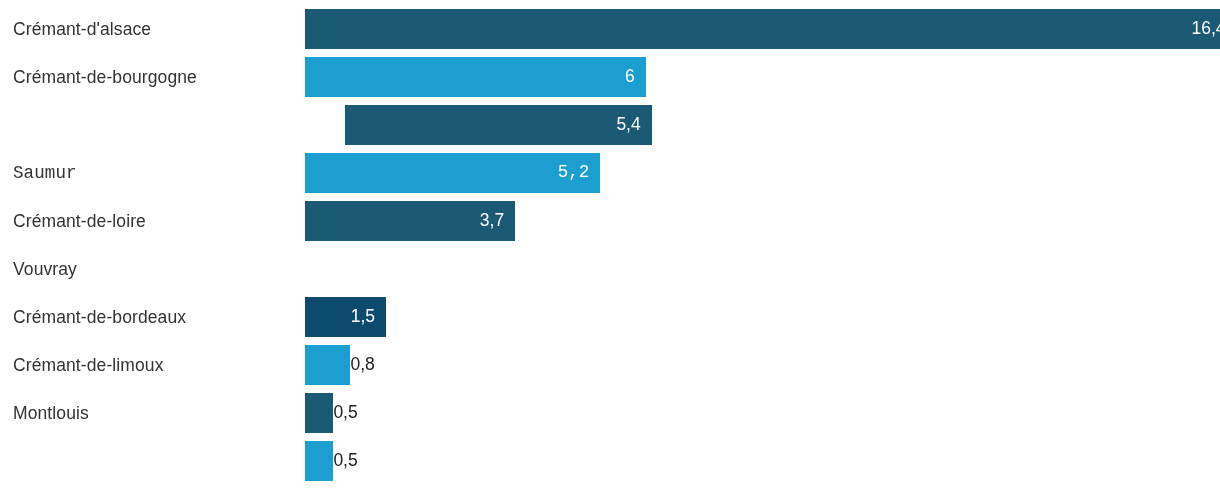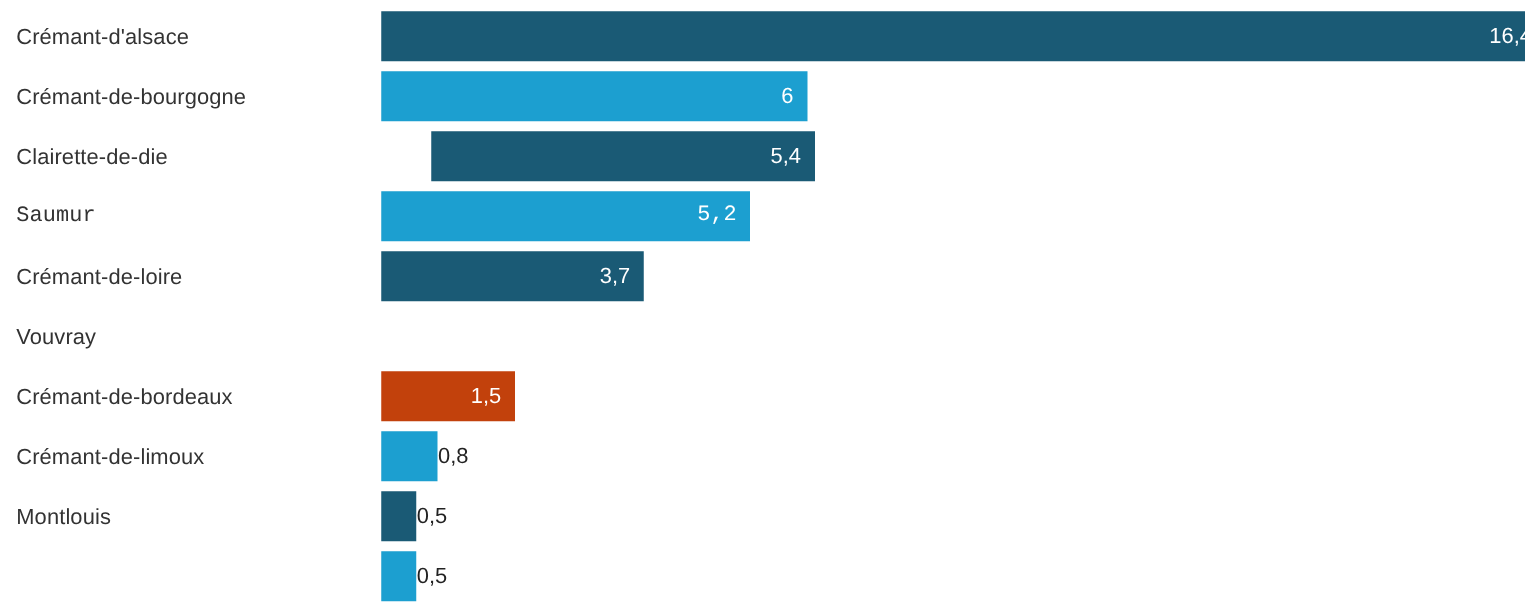--- a/index.html
+++ b/index.html
@@ -83,21 +83,20 @@
     </div>
     <div class="row" style="top: 53px;">
       <div class="cat-label">Crémant-de-bourgogne</div>
       <div class="bar-wrap" style="left: 275px;">
         <div class="bar" style="width: 340.8px; background: rgb(28, 159, 208);">
           <span class="bar-value-inside">6</span>
         </div>
       </div>
     </div>
     <div class="row" style="top: 101px;">
-      <div class="cat-label">Clairette-de-die</div>
       <div class="bar-wrap" style="left: 275px; padding-left: 40px;">
         <div class="bar" style="width: 306.72px; background: rgb(26, 90, 117);">
           <span class="bar-value-inside">5,4</span>
         </div>
       </div>
     </div>
     <div class="row" style="top: 149px; font-family: Liberation Mono, monospace;">
       <div class="cat-label">Saumur</div>
       <div class="bar-wrap" style="left: 275px;">
         <div class="bar" style="width: 295.36px; background: rgb(28, 159, 208);">
@@ -112,21 +111,21 @@
           <span class="bar-value-inside">3,7</span>
         </div>
       </div>
     </div>
     <div class="row" style="top: 245px;">
       <div class="cat-label">Vouvray</div>
     </div>
     <div class="row" style="top: 293px;">
       <div class="cat-label">Crémant-de-bordeaux</div>
       <div class="bar-wrap" style="left: 275px;">
-        <div class="bar" style="width: 107px; background: #c2410c;">
+        <div class="bar" style="width: 81px; background: #0c4a6e;">
           <span class="bar-value-inside">1,5</span>
         </div>
       </div>
     </div>
     <div class="row" style="top: 341px;">
       <div class="cat-label">Crémant-de-limoux</div>
       <div class="bar-wrap" style="left: 275px;">
         <div class="bar" style="width: 45.44px; background: rgb(28, 159, 208);"></div>
         <span class="bar-value-outside">0,8</span>
       </div>

